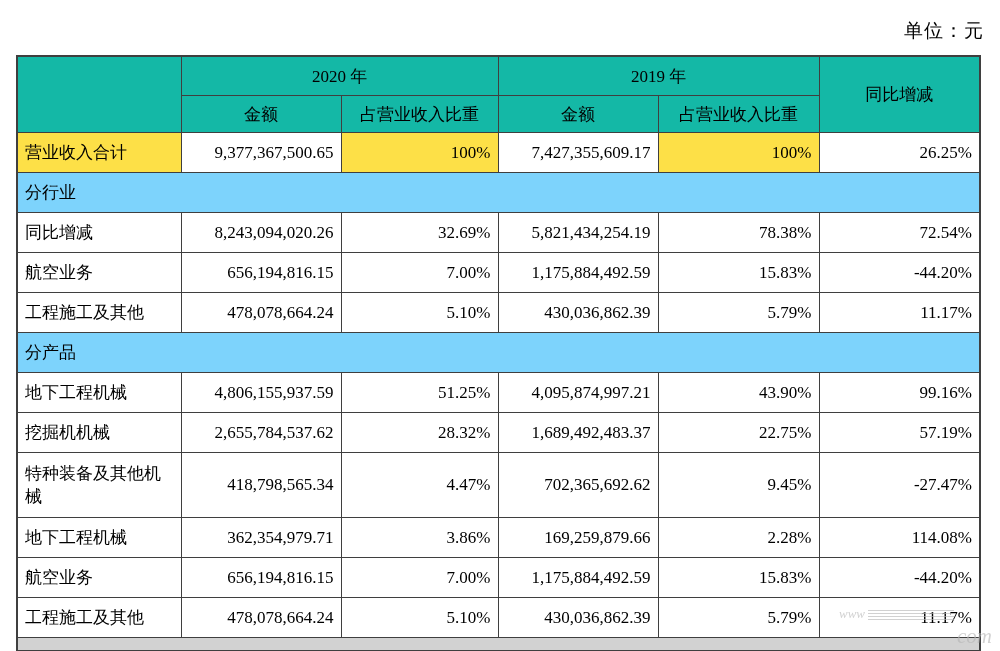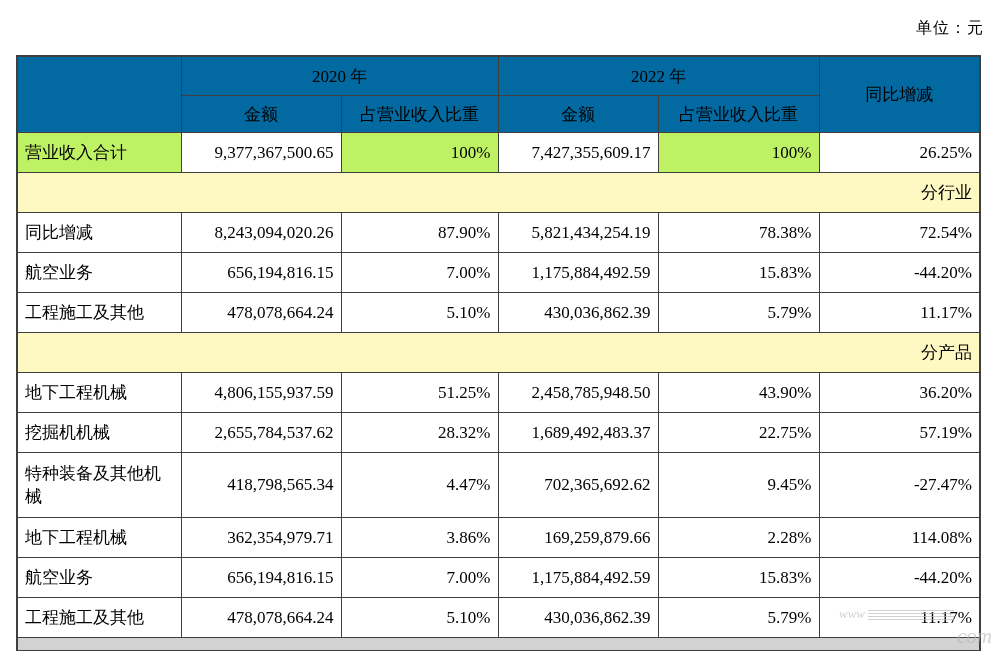--- a/index.html
+++ b/index.html
@@ -12,55 +12,55 @@
     height: 651px;
     overflow: hidden;
     position: relative;
     font-family: "Liberation Serif", "DejaVu Serif", serif;
     color: #000000;
   }
   .unit-label {
     position: absolute;
     top: 18px;
     right: 16px;
-    font-size: 16px;
+    font-size: 19px;
     letter-spacing: 1px;
   }
   table.report {
     position: absolute;
     top: 55px;
     left: 16px;
     width: 963px;
     border-collapse: collapse;
     table-layout: fixed;
     font-size: 17px;
     border: 2px solid #3f3f3f;
   }
   table.report th,
   table.report td {
     border: 1px solid #3f3f3f;
     padding: 0 7px;
     overflow: hidden;
     font-weight: normal;
   }
   table.report thead th {
-    background: #0369a1;
+    background: #14b8a6;
     text-align: center;
   }
   .hrow-1 th { height: 38px; }
   .hrow-2 th { height: 36px; font-family: Liberation Mono, monospace; }
   tbody td { height: 39px; background: #ffffff; }
   tbody tr.row-tall td { height: 64px; }
   td.cell-label { text-align: left; }
   td.cell-num { text-align: right; }
   tr.section-row td {
-    background: #fef9c3;
-    text-align: right;
-  }
-  td.shaded { background: #bef264; }
+    background: #7dd3fc;
+    text-align: left;
+  }
+  td.shaded { background: #fde047; }
   tr.cutoff-row td {
     height: 12px;
     background: #d2d2d2;
   }
   
   .watermark {
     position: absolute;
     right: 8px;
     bottom: 4px;
     width: 185px;
@@ -117,21 +117,21 @@
     <col style="width:160px">
     <col style="width:157px">
     <col style="width:160px">
     <col style="width:161px">
     <col style="width:161px">
   </colgroup>
   <thead>
     <tr class="hrow-1">
       <th rowspan="2"></th>
       <th colspan="2">2020 年</th>
-      <th colspan="2">2022 年</th>
+      <th colspan="2">2019 年</th>
       <th rowspan="2">同比增减</th>
     </tr>
     <tr class="hrow-2">
       <th>金额</th>
       <th>占营业收入比重</th>
       <th>金额</th>
       <th>占营业收入比重</th>
     </tr>
   </thead>
   <tbody id="table-body">
@@ -142,21 +142,21 @@
         <td class="cell-num">7,427,355,609.17</td>
         <td class="cell-num shaded">100%</td>
         <td class="cell-num">26.25%</td>
       </tr>
       <tr class="section-row">
         <td colspan="6" class="cell-label">分行业</td>
       </tr>
       <tr>
         <td class="cell-label">同比增减</td>
         <td class="cell-num">8,243,094,020.26</td>
-        <td class="cell-num">87.90%</td>
+        <td class="cell-num">32.69%</td>
         <td class="cell-num">5,821,434,254.19</td>
         <td class="cell-num">78.38%</td>
         <td class="cell-num">72.54%</td>
       </tr>
       <tr>
         <td class="cell-label">航空业务</td>
         <td class="cell-num">656,194,816.15</td>
         <td class="cell-num">7.00%</td>
         <td class="cell-num">1,175,884,492.59</td>
         <td class="cell-num">15.83%</td>
@@ -170,23 +170,23 @@
         <td class="cell-num">5.79%</td>
         <td class="cell-num">11.17%</td>
       </tr>
       <tr class="section-row">
         <td colspan="6" class="cell-label">分产品</td>
       </tr>
       <tr>
         <td class="cell-label">地下工程机械</td>
         <td class="cell-num">4,806,155,937.59</td>
         <td class="cell-num">51.25%</td>
-        <td class="cell-num">2,458,785,948.50</td>
+        <td class="cell-num">4,095,874,997.21</td>
         <td class="cell-num">43.90%</td>
-        <td class="cell-num">36.20%</td>
+        <td class="cell-num">99.16%</td>
       </tr>
       <tr>
         <td class="cell-label">挖掘机机械</td>
         <td class="cell-num">2,655,784,537.62</td>
         <td class="cell-num">28.32%</td>
         <td class="cell-num">1,689,492,483.37</td>
         <td class="cell-num">22.75%</td>
         <td class="cell-num">57.19%</td>
       </tr>
       <tr class="row-tall">

